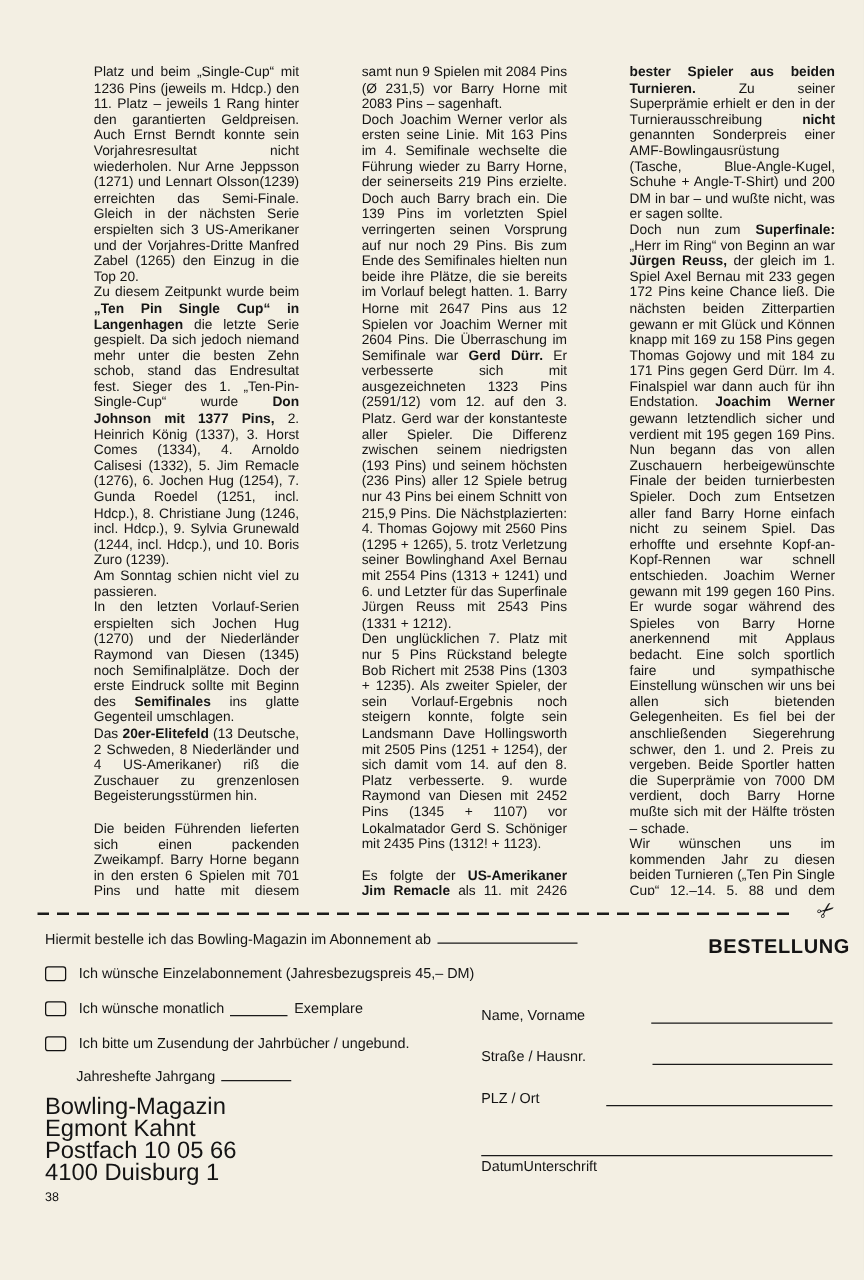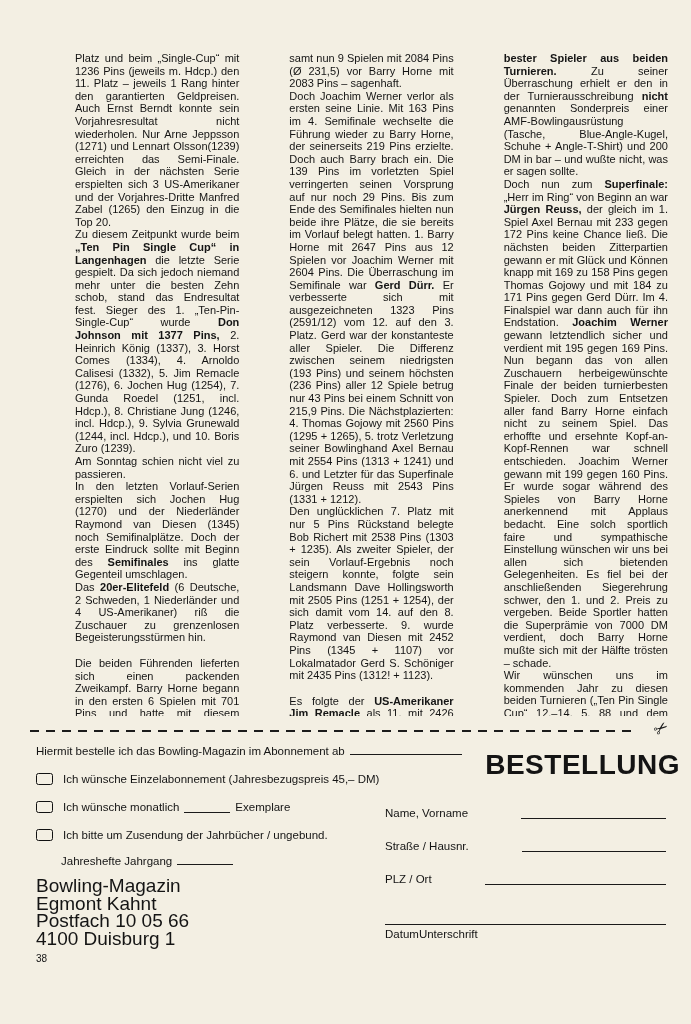--- a/index.html
+++ b/index.html
@@ -36,49 +36,49 @@
   .w112{width:112px;margin-left:5px;}
   .w46{width:46px;margin:0 5px;}
   .w56{width:56px;margin-left:5px;}
   .opt{position:absolute;left:36px;display:flex;align-items:center;white-space:nowrap;}
   .opt1{top:37px}.opt2{top:65px}.opt3{top:93px}
   .cb{width:15px;height:10px;border:1.7px solid #111;border-radius:2.5px;
     margin-right:10px;flex:0 0 auto;background:transparent;}
   .jahrgang{position:absolute;left:61px;top:118px;white-space:nowrap;}
   .address{position:absolute;left:36px;top:141px;font-size:19px;line-height:17.5px;}
   .pagenum{position:absolute;left:36px;top:217px;font-size:10px;}
-  .btitle{position:absolute;right:27px;top:13px;font-size:28px;font-weight:bold;letter-spacing:.5px;}
+  .btitle{position:absolute;right:27px;top:13px;font-size:16px;font-weight:bold;letter-spacing:.5px;}
   .field{position:absolute;left:385px;width:281px;display:flex;align-items:flex-end;white-space:nowrap;gap:46px;}
   .f1{top:70px}.f2{top:103px}.f3{top:136px}
   .fline{flex:1;border-bottom:1.2px solid #1a1a1a;height:12px;margin-left:7px;}
   .sigline{position:absolute;left:385px;top:188px;width:281px;border-top:1.2px solid #1a1a1a;height:0;}
   .sigrow{position:absolute;left:385px;top:192px;width:281px;display:flex;justify-content:flex-start;}
 </style>
 </head>
 <body>
 
 <div class="page">
 
   <div class="columns">
     <div class="col">
         <p class="para"><span>Platz und beim „Single-Cup“ mit 1236 Pins (jeweils m. Hdcp.) den 11. Platz – jeweils 1 Rang hinter den garantierten Geldpreisen. Auch Ernst Berndt konnte sein Vorjahresresultat nicht wiederholen. Nur Arne Jeppsson (1271) und Lennart Olsson(1239) erreichten das Semi-Finale. Gleich in der nächsten Serie erspielten sich 3 US-Amerikaner und der Vorjahres-Dritte Manfred Zabel (1265) den Einzug in die Top 20.</span></p>
         <p class="para"><span>Zu diesem Zeitpunkt wurde beim </span><span class="b">„Ten Pin Single Cup“ in Langenhagen</span><span> die letzte Serie gespielt. Da sich jedoch niemand mehr unter die besten Zehn schob, stand das Endresultat fest. Sieger des 1. „Ten-Pin-Single-Cup“ wurde </span><span class="b">Don Johnson mit 1377 Pins,</span><span> 2. Heinrich König (1337), 3. Horst Comes (1334), 4. Arnoldo Calisesi (1332), 5. Jim Remacle (1276), 6. Jochen Hug (1254), 7. Gunda Roedel (1251, incl. Hdcp.), 8. Christiane Jung (1246, incl. Hdcp.), 9. Sylvia Grunewald (1244, incl. Hdcp.), und 10. Boris Zuro (1239).</span></p>
         <p class="para"><span>Am Sonntag schien nicht viel zu passieren.</span></p>
         <p class="para"><span>In den letzten Vorlauf-Serien erspielten sich Jochen Hug (1270) und der Niederländer Raymond van Diesen (1345) noch Semifinalplätze. Doch der erste Eindruck sollte mit Beginn des </span><span class="b">Semifinales</span><span> ins glatte Gegenteil umschlagen.</span></p>
-        <p class="para"><span>Das </span><span class="b">20er-Elitefeld</span><span> (6 Deutsche, 2 Schweden, 1 Niederländer und 4 US-Amerikaner) riß die Zuschauer zu grenzenlosen Begeisterungsstürmen hin.</span></p>
+        <p class="para"><span>Das </span><span class="b">20er-Elitefeld</span><span> (13 Deutsche, 2 Schweden, 8 Niederländer und 4 US-Amerikaner) riß die Zuschauer zu grenzenlosen Begeisterungsstürmen hin.</span></p>
         <p class="para gap"><span>Die beiden Führenden lieferten sich einen packenden Zweikampf. Barry Horne begann in den ersten 6 Spielen mit 701 Pins und hatte mit diesem Klasseergebnis die Führung aus dem Vorlauf verspielt!!! </span><span class="b">Der Vorlauf-Zweite Joachim Werner startete mit 712 Pins</span><span> und führte nach insge-</span></p>
       </div>
     <div class="col">
         <p class="para"><span>samt nun 9 Spielen mit 2084 Pins (Ø 231,5) vor Barry Horne mit 2083 Pins – sagenhaft.</span></p>
         <p class="para"><span>Doch Joachim Werner verlor als ersten seine Linie. Mit 163 Pins im 4. Semifinale wechselte die Führung wieder zu Barry Horne, der seinerseits 219 Pins erzielte. Doch auch Barry brach ein. Die 139 Pins im vorletzten Spiel verringerten seinen Vorsprung auf nur noch 29 Pins. Bis zum Ende des Semifinales hielten nun beide ihre Plätze, die sie bereits im Vorlauf belegt hatten. 1. Barry Horne mit 2647 Pins aus 12 Spielen vor Joachim Werner mit 2604 Pins. Die Überraschung im Semifinale war </span><span class="b">Gerd Dürr.</span><span> Er verbesserte sich mit ausgezeichneten 1323 Pins (2591/12) vom 12. auf den 3. Platz. Gerd war der konstanteste aller Spieler. Die Differenz zwischen seinem niedrigsten (193 Pins) und seinem höchsten (236 Pins) aller 12 Spiele betrug nur 43 Pins bei einem Schnitt von 215,9 Pins. Die Nächstplazierten: 4. Thomas Gojowy mit 2560 Pins (1295 + 1265), 5. trotz Verletzung seiner Bowlinghand Axel Bernau mit 2554 Pins (1313 + 1241) und 6. und Letzter für das Superfinale Jürgen Reuss mit 2543 Pins (1331 + 1212).</span></p>
         <p class="para"><span>Den unglücklichen 7. Platz mit nur 5 Pins Rückstand belegte Bob Richert mit 2538 Pins (1303 + 1235). Als zweiter Spieler, der sein Vorlauf-Ergebnis noch steigern konnte, folgte sein Landsmann Dave Hollingsworth mit 2505 Pins (1251 + 1254), der sich damit vom 14. auf den 8. Platz verbesserte. 9. wurde Raymond van Diesen mit 2452 Pins (1345 + 1107) vor Lokalmatador Gerd S. Schöniger mit 2435 Pins (1312! + 1123).</span></p>
         <p class="para gap"><span>Es folgte der </span><span class="b">US-Amerikaner Jim Remacle</span><span> als 11. mit 2426 Pins. Mit seinem Vorlaufresultat von 1268 Pins und dem Ergebnis von 1276 Pins aus dem „Ten Pin Single Cup“ wurde er</span></p>
       </div>
     <div class="col">
-        <p class="para"><span class="b">bester Spieler aus beiden Turnieren.</span><span> Zu seiner Überraschung erhielt er den in der Turnierausschreibung </span><span class="b">nicht</span><span> genannten Sonderpreis einer AMF-Bowlingausrüstung (Tasche, Blue-Angle-Kugel, Schuhe + Angle-T-Shirt) und 200 DM in bar – und wußte nicht, was er sagen sollte.</span></p>
+        <p class="para"><span class="b">bester Spieler aus beiden Turnieren.</span><span> Zu seiner Superprämie erhielt er den in der Turnierausschreibung </span><span class="b">nicht</span><span> genannten Sonderpreis einer AMF-Bowlingausrüstung (Tasche, Blue-Angle-Kugel, Schuhe + Angle-T-Shirt) und 200 DM in bar – und wußte nicht, was er sagen sollte.</span></p>
         <p class="para"><span>Doch nun zum </span><span class="b">Superfinale:</span><span> „Herr im Ring“ von Beginn an war </span><span class="b">Jürgen Reuss,</span><span> der gleich im 1. Spiel Axel Bernau mit 233 gegen 172 Pins keine Chance ließ. Die nächsten beiden Zitterpartien gewann er mit Glück und Können knapp mit 169 zu 158 Pins gegen Thomas Gojowy und mit 184 zu 171 Pins gegen Gerd Dürr. Im 4. Finalspiel war dann auch für ihn Endstation. </span><span class="b">Joachim Werner</span><span> gewann letztendlich sicher und verdient mit 195 gegen 169 Pins. Nun begann das von allen Zuschauern herbeigewünschte Finale der beiden turnierbesten Spieler. Doch zum Entsetzen aller fand Barry Horne einfach nicht zu seinem Spiel. Das erhoffte und ersehnte Kopf-an-Kopf-Rennen war schnell entschieden. Joachim Werner gewann mit 199 gegen 160 Pins. Er wurde sogar während des Spieles von Barry Horne anerkennend mit Applaus bedacht. Eine solch sportlich faire und sympathische Einstellung wünschen wir uns bei allen sich bietenden Gelegenheiten. Es fiel bei der anschließenden Siegerehrung schwer, den 1. und 2. Preis zu vergeben. Beide Sportler hatten die Superprämie von 7000 DM verdient, doch Barry Horne mußte sich mit der Hälfte trösten – schade.</span></p>
         <p class="para"><span>Wir wünschen uns im kommenden Jahr zu diesen beiden Turnieren („Ten Pin Single Cup“ 12.–14. 5. 88 und dem „Grand Prix Hannover“ 12.–15. 5. 88) wieder solch hervorragenden Bowlingsport und solch tolle Sportlerinnen und Sportler.</span></p>
         <p class="para"><span class="b">Tschüß bis 1988!</span></p>
         <p class="para right"><span>Rainer Brodziak, Schriftführer</span></p>
       </div>
   </div>
 
   <div class="cutline">
     <div class="dashes"></div>
     <span class="scissors">✂</span>

